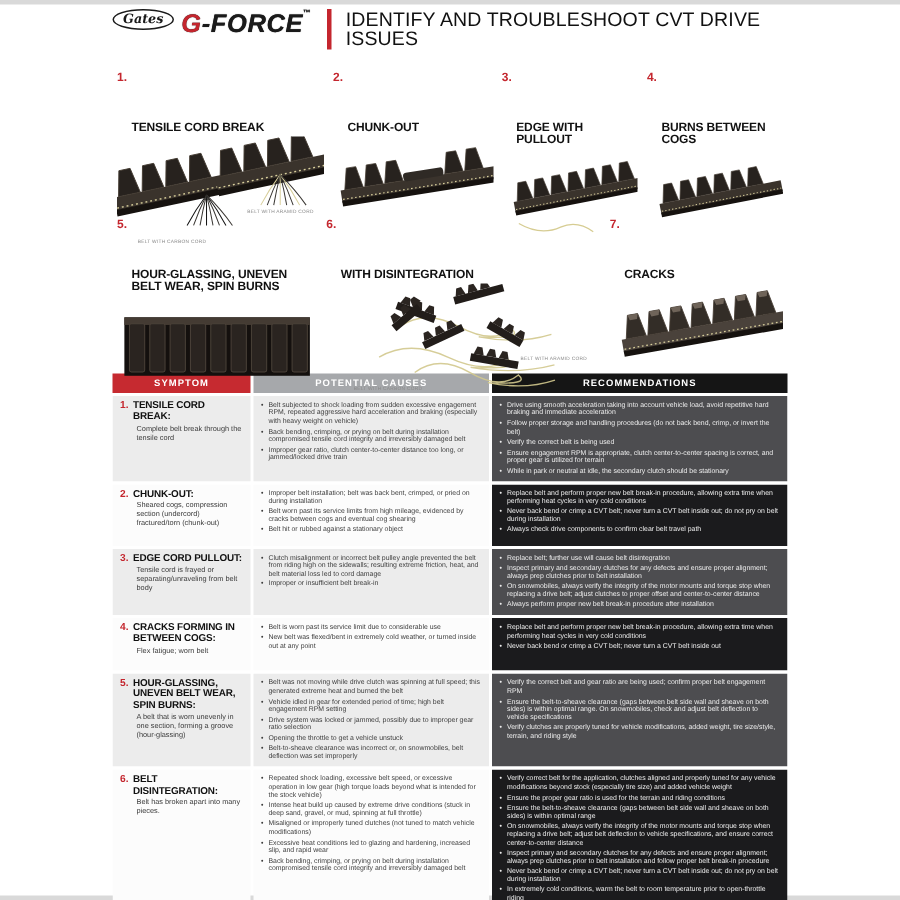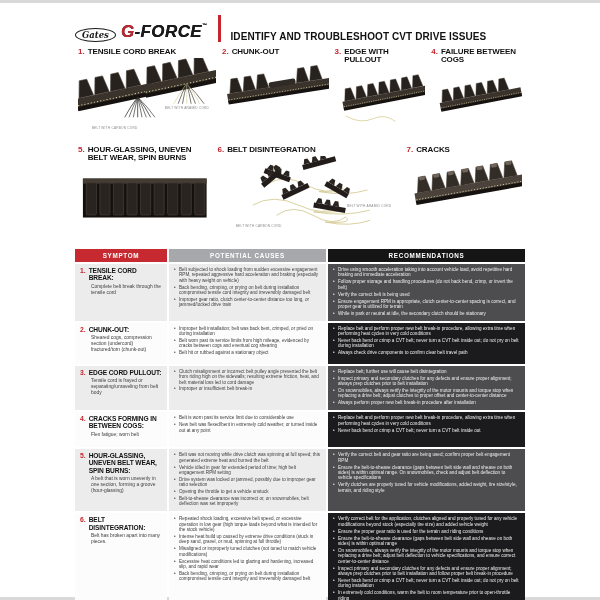--- a/index.html
+++ b/index.html
@@ -3,41 +3,41 @@
 <meta charset="utf-8">
 <style>
   * { box-sizing: border-box; margin: 0; padding: 0; }
   html,body { width:600px; height:600px; overflow:hidden; background:#fff;
               font-family:"Liberation Sans", sans-serif; color:#111; }
   .edge { position:absolute; left:0; width:600px; height:3px; background:#d9d9d9; }
   .edge.top { top:0; } .edge.bottom { top:597px; }
   .poster { position:absolute; left:75px; top:6px; width:450px; }
 
   
-  .hdr { display:flex; align-items:flex-end; height:36px; }
+  .hdr { display:flex; align-items:flex-start; height:36px; }
   .gates-oval { border:1.4px solid #1a1a1a; border-radius:50%; padding:1px 6px;
                 font-family:"DejaVu Serif", serif; font-style:italic; font-weight:bold;
                 font-size:8.5px; color:#1a1a1a; white-space:nowrap; }
   .gforce { font-weight:900; font-style:italic; font-size:17px; letter-spacing:.4px;
             margin-left:5px; color:#1a1a1a; white-space:nowrap;
             text-shadow:0 0 0.5px #000; }
   .gforce .g { color:#c4262e; }
   .gforce .tm { font-size:5px; font-style:normal; vertical-align:top; }
   .hdr-divider { width:3px; height:27px; background:#c4262e; margin:0 9px 0 11px; flex:0 0 auto; }
   .title-block { line-height:1; }
   .main-title { font-size:16.5px; font-weight:900; letter-spacing:-0.4px; white-space:nowrap; }
-  .sub-title  { font-size:10px; font-weight:bold; letter-spacing:.1px; margin-top:12px; }
+  .sub-title  { font-size:13px; font-weight:normal; letter-spacing:.1px; margin-top:0; }
 
   
   .cards { margin-top:6px; }
   .cards-row { display:flex; height:98px; }
   .card { position:relative; padding:0 3px; }
   .card-head { display:flex; gap:3px; line-height:1.06; }
   .card-num { color:#c4262e; font-weight:900; font-size:8px; }
-  .card-title { font-weight:900; font-size:8px; letter-spacing:-0.1px; }
+  .card-title { font-weight:900; font-size:8px; letter-spacing:-0.1px;margin-top:33px; }
   .belt-img { position:relative; height:72px; margin-top:2px; }
   .belt-img svg { width:100%; height:100%; display:block; }
   .cap { position:absolute; font-size:3.2px; color:#8a8a8a; letter-spacing:.2px; }
   .cap0 { right:5%; bottom:28%; }
   .cap1 { left:10%; bottom:1%; }
 
   
   .table { margin-top:5px; }
   .thead { display:flex; gap:2px; }
   .th { height:13px; display:flex; align-items:center; justify-content:center;
@@ -173,21 +173,21 @@
                 <path d="M99 33 L103.5 13 L112.5 13 L116.5 33 Z" fill="#27221e" stroke="#453c33" stroke-width="0.7"></path>
                 <path d="M118 33 L122.5 13 L131.5 13 L135.5 33 Z" fill="#27221e" stroke="#453c33" stroke-width="0.7"></path>
               </g>
               <path d="M18 64 q 24 14 46 4 q 18 -8 36 5" fill="none" stroke="#d6cc92" stroke-width="1.3"></path>
             </svg>
           </div>
         </div>
         <div class="card" style="flex: 0 0 21.5%;">
           <div class="card-head">
             <span class="card-num">4.</span>
-            <span class="card-title">FAILURE BETWEEN COGS</span>
+            <span class="card-title">BURNS BETWEEN COGS</span>
           </div>
           <div class="belt-img">
             <svg viewBox="0 0 150 85" preserveAspectRatio="xMidYMid meet">
               <g transform="translate(8 10) rotate(-11)">
       <rect x="0" y="33" width="136" height="12" fill="#3a332c"></rect>
       <rect x="0" y="43" width="136" height="5" fill="#16120f"></rect>
       <line x1="1" y1="41.5" x2="135" y2="41.5" stroke="#d8cf9c" stroke-width="1.1" stroke-dasharray="1.5 2.3"></line>
       <path d="M4 33 L8.5 13 L17.5 13 L21.5 33 Z" fill="#27221e" stroke="#453c33" stroke-width="0.7"></path>
                 <path d="M23 33 L27.5 13 L36.5 13 L40.5 33 Z" fill="#27221e" stroke="#453c33" stroke-width="0.7"></path>
                 <path d="M42 33 L46.5 13 L55.5 13 L59.5 33 Z" fill="#27221e" stroke="#453c33" stroke-width="0.7"></path>
@@ -217,21 +217,21 @@
               <rect x="86" y="21" width="12" height="38" rx="1.5" fill="#2a2420" stroke="#4a4138" stroke-width="0.8"></rect>
               <rect x="102" y="21" width="12" height="38" rx="1.5" fill="#2a2420" stroke="#4a4138" stroke-width="0.8"></rect>
               <rect x="118" y="21" width="12" height="38" rx="1.5" fill="#2a2420" stroke="#4a4138" stroke-width="0.8"></rect>
               <rect x="134" y="21" width="12" height="38" rx="1.5" fill="#2a2420" stroke="#4a4138" stroke-width="0.8"></rect>
             </svg>
           </div>
         </div>
         <div class="card" style="flex: 0 0 42%;">
           <div class="card-head">
             <span class="card-num">6.</span>
-            <span class="card-title">BELT DISINTEGRATION</span>
+            <span class="card-title">WITH DISINTEGRATION</span>
           </div>
           <div class="belt-img">
             <svg viewBox="0 0 150 85" preserveAspectRatio="xMidYMid meet">
               <path d="M8 58 q 24 -14 54 0 t 48 2 q 10 8 -30 6 q 36 6 66 -2" fill="none" stroke="#d2c88d" stroke-width="1.1" opacity="0.9"></path>
               <path d="M24 34 q 20.8 -14 46.800000000000004 0 t 41.6 2 q 10 8 -26 6 q 31.2 6 57.2 -2" fill="none" stroke="#d2c88d" stroke-width="1.1" opacity="0.9"></path>
               <path d="M36 70 q 19.200000000000003 -14 43.2 0 t 38.400000000000006 2 q 10 8 -24 6 q 28.799999999999997 6 52.800000000000004 -2" fill="none" stroke="#d2c88d" stroke-width="1.1" opacity="0.9"></path>
               <g transform="translate(26 6) rotate(20)">
                 <rect x="0" y="9" width="32" height="6" fill="#221d1a"></rect>
                 <path d="M2 9 L4 3 L8 3 L10 9 Z" fill="#2b2521"></path>
                 <path d="M12 9 L14 3 L18 3 L20 9 Z" fill="#2b2521"></path>

